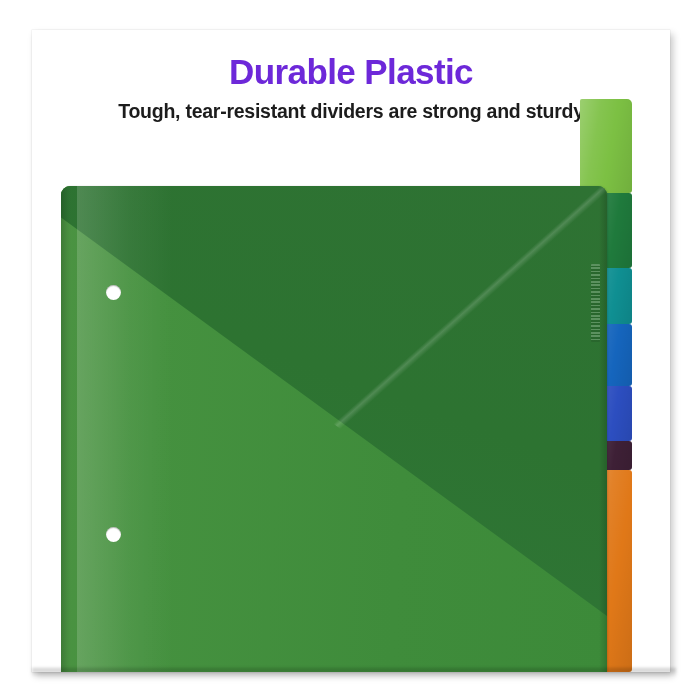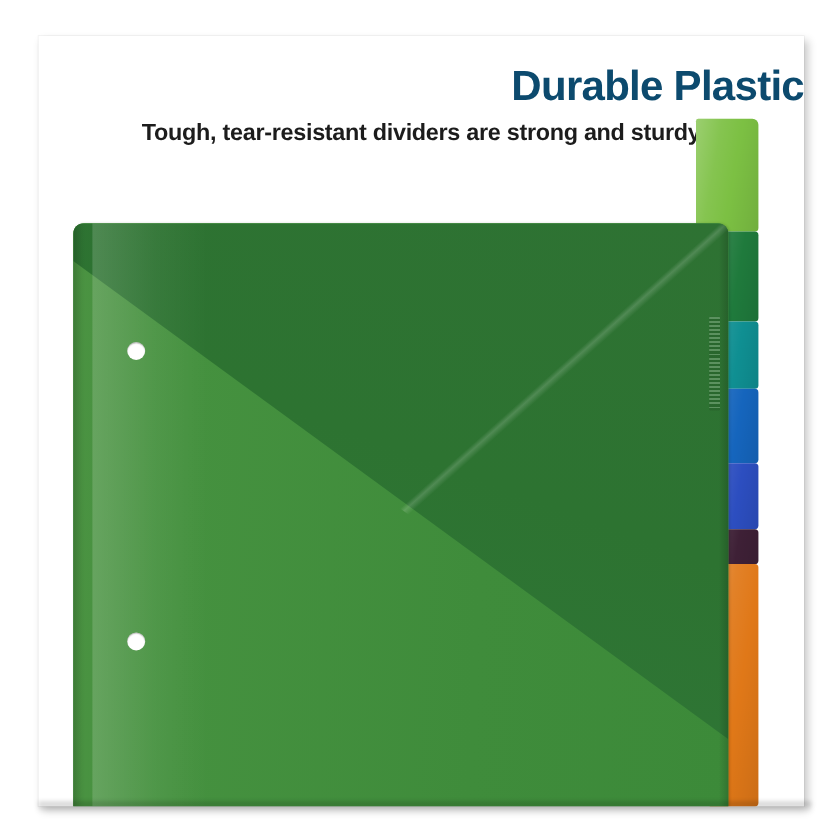--- a/index.html
+++ b/index.html
@@ -31,25 +31,25 @@
     box-shadow: 3px 4px 7px rgba(0,0,0,0.22), 0 0 0 0.5px rgba(0,0,0,0.07);
     overflow: hidden;
   }
 
   
   .headline {
     position: absolute;
     left: 0;
     top: 22px;
     width: 100%;
-    text-align: right;
+    text-align: center;
     font-size: 35px;
     font-weight: bold;
     letter-spacing: -0.6px;
-    color: #0c4a6e;
+    color: #6d28d9;
     font-family: "Liberation Sans", sans-serif;
   }
   .subline {
     position: absolute;
     left: 0;
     top: 68px;
     width: 100%;
     text-align: center;
     font-size: 19.5px;
     font-weight: bold;

